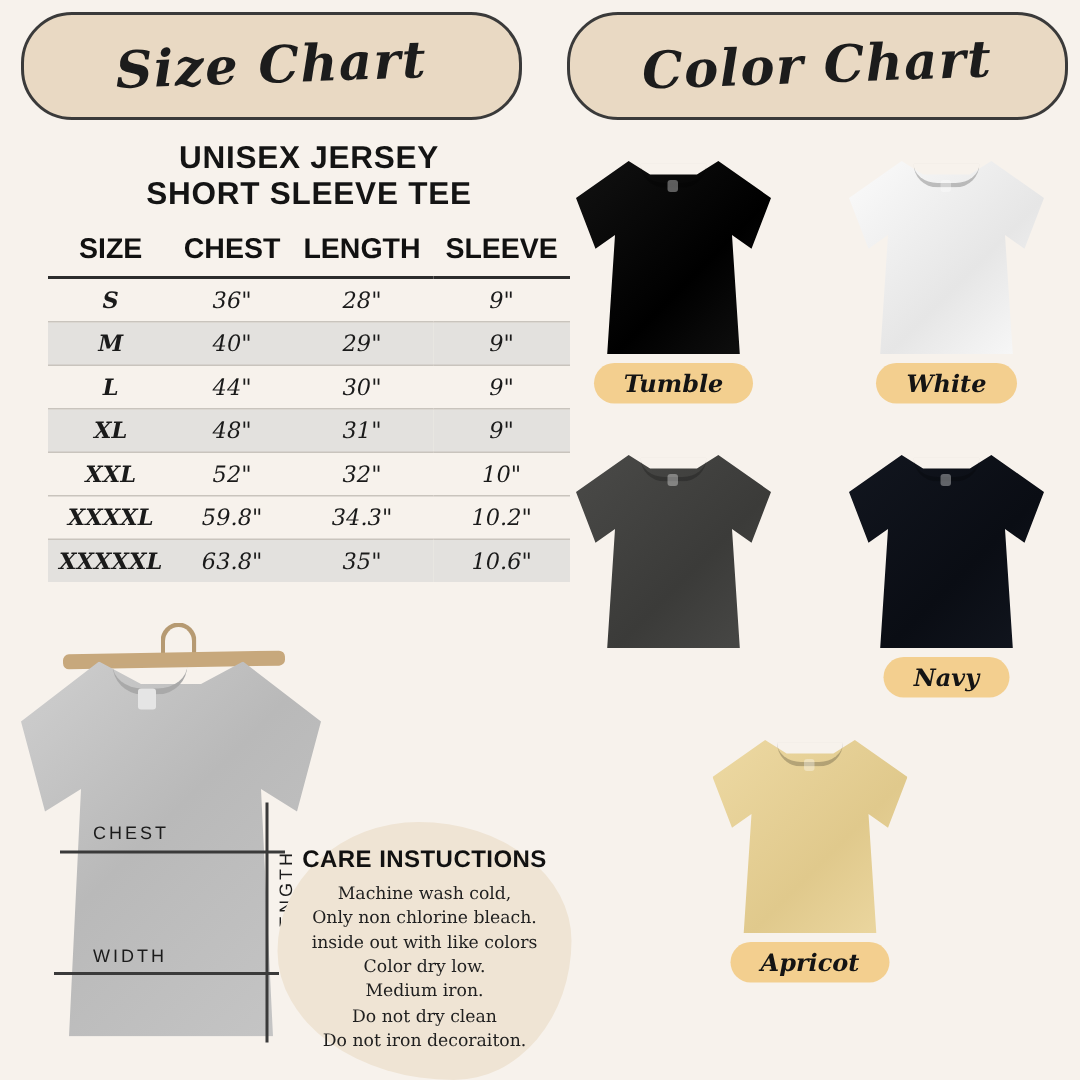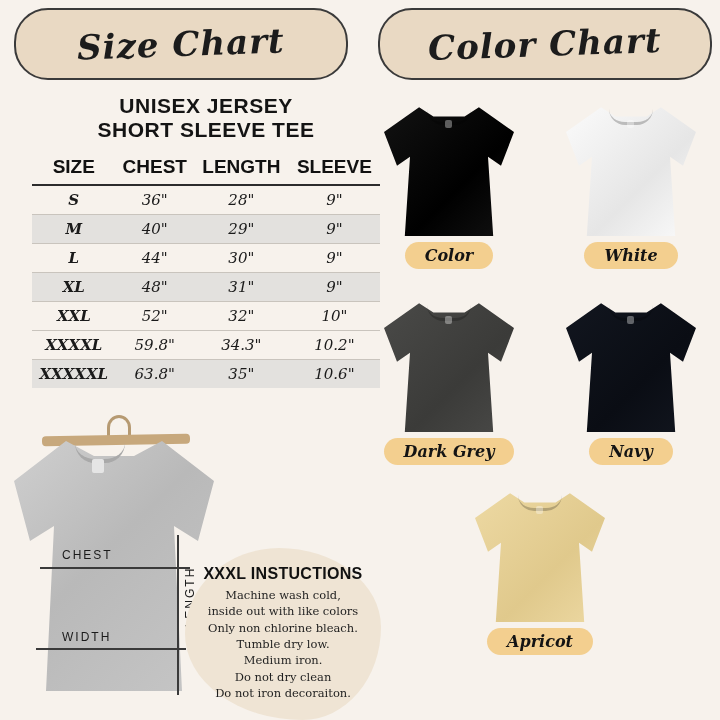--- a/index.html
+++ b/index.html
@@ -323,57 +323,56 @@
 
     <div class="meas-line width-line"></div>
     <div class="meas-label width-label">WIDTH</div>
 
     <div class="meas-line length-line"></div>
     <div class="meas-label length-label">LENGTH</div>
   </div>
 
   <div class="care-blob"></div>
   <div class="care-box">
-    <div class="care-title">XXXL INSTUCTIONS</div>
+    <div class="care-title">CARE INSTUCTIONS</div>
     <div class="care-line">Machine wash cold,</div>
+    <div class="care-line">Only non chlorine bleach.</div>
     <div class="care-line">inside out with like colors</div>
-    <div class="care-line">Only non chlorine bleach.</div>
-    <div class="care-line">Tumble dry low.</div>
+    <div class="care-line">Color dry low.</div>
     <div class="care-line">Medium iron.</div>
     <div class="care-line">Do not dry clean</div>
     <div class="care-line">Do not iron decoraiton.</div>
   </div>
 
   <div class="colors">
 
     <div class="color-item" style="left:4px; top:14px;">
       <div class="shirt">
         <div class="torso" id="sw0" style="background: linear-gradient(135deg, rgb(18, 18, 18) 0%, rgb(0, 0, 0) 60%, rgb(18, 18, 18) 100%);"></div>
         <div class="collar"></div>
         <div class="tag"></div>
       </div>
-      <div class="color-pill">Color</div>
+      <div class="color-pill">Tumble</div>
     </div>
 
     <div class="color-item" style="left:186px; top:14px;">
       <div class="shirt">
         <div class="torso" id="sw1" style="background: linear-gradient(135deg, rgb(251, 251, 251) 0%, rgb(230, 230, 230) 60%, rgb(251, 251, 251) 100%);"></div>
         <div class="collar"></div>
         <div class="tag"></div>
       </div>
       <div class="color-pill">White</div>
     </div>
 
     <div class="color-item" style="left:4px; top:210px;">
       <div class="shirt">
         <div class="torso" id="sw2" style="background: linear-gradient(135deg, rgb(74, 74, 72) 0%, rgb(59, 59, 57) 60%, rgb(74, 74, 72) 100%);"></div>
         <div class="collar"></div>
         <div class="tag"></div>
       </div>
-      <div class="color-pill">Dark Grey</div>
     </div>
 
     <div class="color-item" style="left:186px; top:210px;">
       <div class="shirt">
         <div class="torso" id="sw3" style="background: linear-gradient(135deg, rgb(18, 22, 31) 0%, rgb(10, 13, 20) 60%, rgb(18, 22, 31) 100%);"></div>
         <div class="collar"></div>
         <div class="tag"></div>
       </div>
       <div class="color-pill">Navy</div>
     </div>

